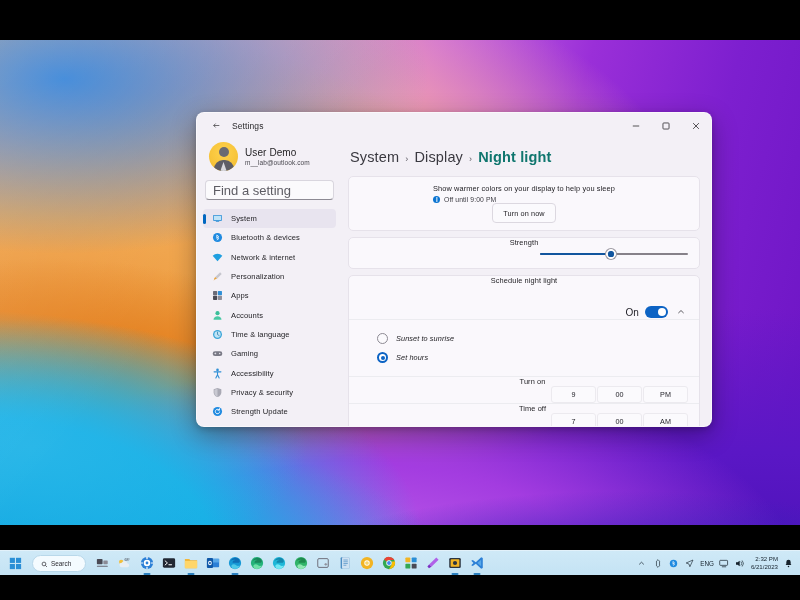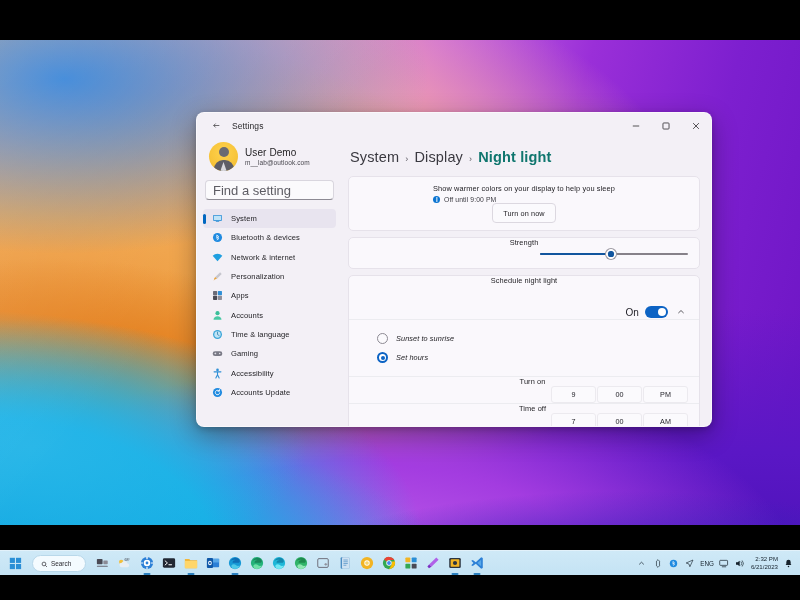--- a/index.html
+++ b/index.html
@@ -484,30 +484,39 @@
         <div class="nav-item">
           <span class="nav-ico">
             <svg width="11" height="11" viewBox="0 0 16 16">
                 <circle cx="8" cy="2.8" r="1.9" fill="#2f8fd6"></circle>
                 <path d="M3 5.6h10M8 5.6v4.2M8 9.8L5.6 14.4M8 9.8l2.4 4.6" stroke="#2f8fd6" stroke-width="1.6" fill="none" stroke-linecap="round"></path>
               </svg>
           </span>
           <span class="nav-label">Accessibility</span>
         </div>
 
+        <div class="nav-item">
+          <span class="nav-ico">
+            <svg width="11" height="11" viewBox="0 0 16 16">
+                <path d="M8 1.3l5.6 2v4.2c0 3.4-2.3 6-5.6 7.2-3.3-1.2-5.6-3.8-5.6-7.2V3.3L8 1.3z" fill="#a9a9b4"></path>
+                <path d="M8 2.6v11.4c-2.7-1.1-4.5-3.3-4.5-6.3V4.1L8 2.6z" fill="#c9c9d2"></path>
+              </svg>
+          </span>
+          <span class="nav-label">Privacy &amp; security</span>
+        </div>
 
         <div class="nav-item">
           <span class="nav-ico">
             <svg width="11" height="11" viewBox="0 0 16 16">
                 <circle cx="8" cy="8" r="6.6" fill="#1f8ae0"></circle>
                 <path d="M11.2 8a3.2 3.2 0 1 1-1-2.3" fill="none" stroke="#fff" stroke-width="1.3"></path>
                 <path d="M10.9 3.9v2.2H8.7" fill="none" stroke="#fff" stroke-width="1.3" stroke-linecap="round" stroke-linejoin="round"></path>
               </svg>
           </span>
-          <span class="nav-label">Accounts Update</span>
+          <span class="nav-label">Strength Update</span>
         </div>
 
       </div>
     </div>
 
     <div class="content">
 
       <div class="breadcrumb">
         <span>System</span>
         <span class="crumb-sep">›</span>

